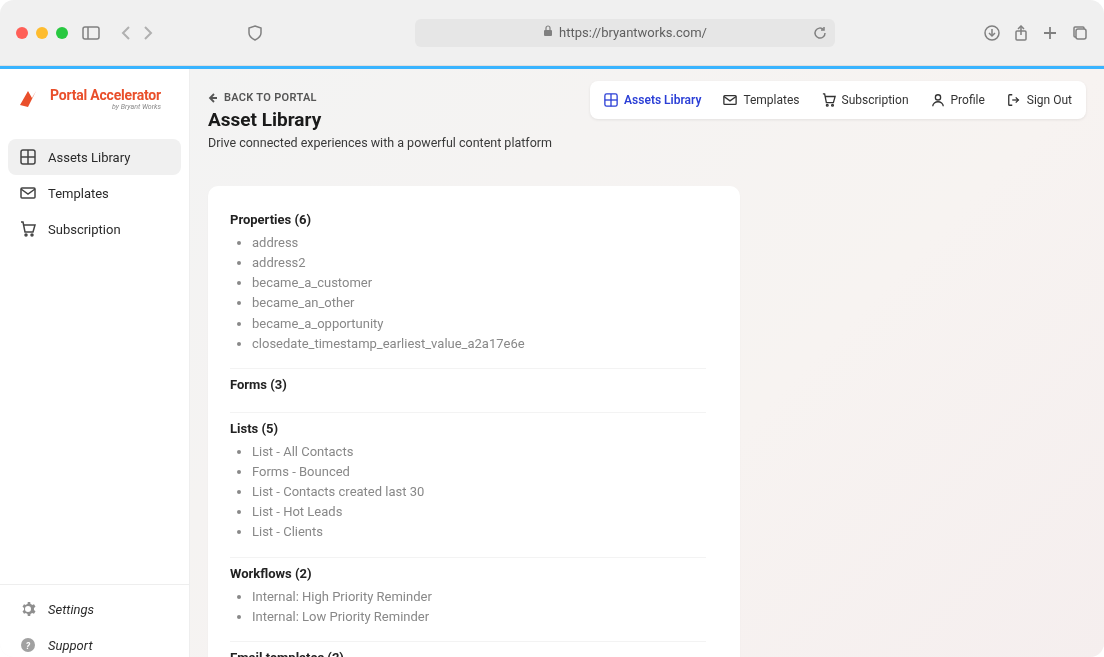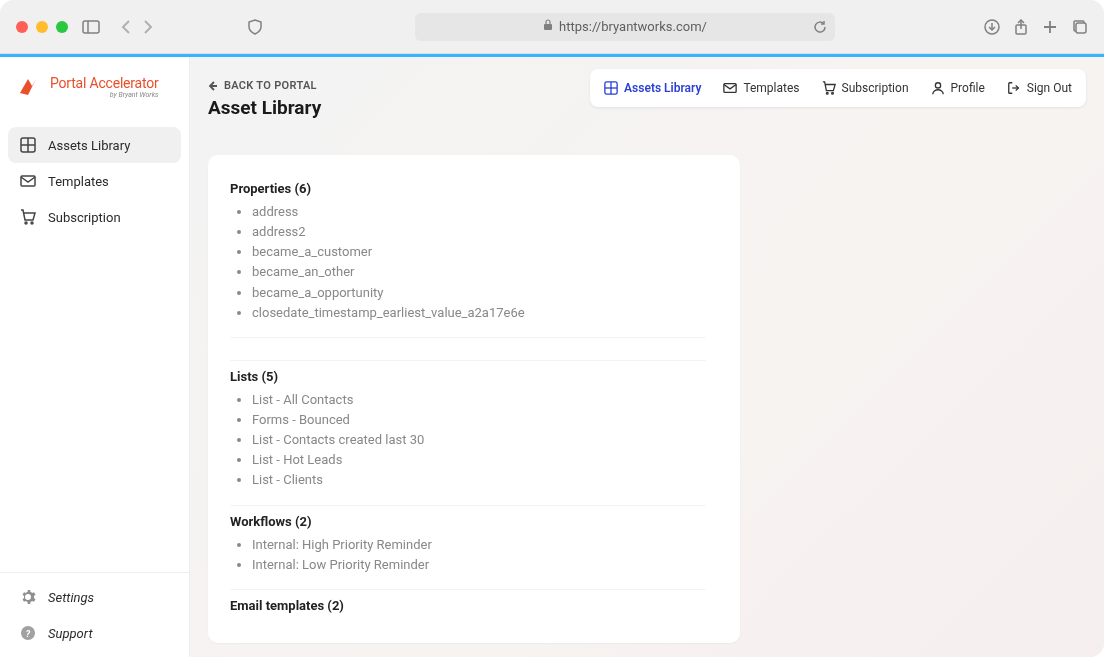--- a/index.html
+++ b/index.html
@@ -5,21 +5,21 @@
 * { margin: 0; padding: 0; box-sizing: border-box; }
 body {
   font-family: -apple-system, BlinkMacSystemFont, "Segoe UI", Roboto, Helvetica, Arial, sans-serif;
   background: #fff;
   width: 1104px;
   height: 657px;
   overflow: hidden;
   border-radius: 14px;
 }
 .browser-chrome {
-  height: 54px;
+  height: 66px;
   background: #f0f0f0;
   display: flex;
   align-items: center;
   padding: 0 16px;
   gap: 14px;
   border-bottom: 1px solid #e0e0e0;
 }
 .traffic-lights { display: flex; gap: 8px; }
 .traffic-light { width: 12px; height: 12px; border-radius: 50%; }
 .tl-red { background: #ff5f57; }
@@ -57,21 +57,21 @@
   width: 190px;
   background: #fff;
   border-right: 1px solid #eee;
   display: flex;
   flex-direction: column;
 }
 .logo-area { padding: 16px 14px 20px; }
 .logo { display: flex; align-items: center; gap: 8px; }
 .logo-mark { width: 28px; height: 28px; }
 .logo-text { display: flex; flex-direction: column; }
-.logo-main { font-size: 14px; font-weight: 400; color: #e94f2b; letter-spacing: -0.2px; }
+.logo-main { font-size: 14px; font-weight: 700; color: #e94f2b; letter-spacing: -0.2px; }
 .logo-sub { font-size: 7px; color: #888; text-align: right; font-style: italic; }
 .nav-section { padding: 6px 8px; }
 .nav-item {
   display: flex;
   align-items: center;
   gap: 12px;
   padding: 10px 12px;
   border-radius: 8px;
   color: #2a2a2a;
   font-size: 13px;
@@ -287,34 +287,36 @@
   <div class="main">
     <div class="main-inner">
       <div class="back-link">
         <svg width="10" height="10" viewBox="0 0 10 10" fill="none" stroke="currentColor" stroke-width="1.8">
             <polyline points="6,1 2,5 6,9"></polyline>
             <line x1="2" y1="5" x2="9" y2="5"></line>
           </svg>
         <span>BACK TO PORTAL</span>
       </div>
       <h1 class="page-title">Asset Library</h1>
+      <p class="page-subtitle">Drive connected experiences with a powerful content platform</p>
 
       <div class="content-card" id="content-card">
           <div class="group">
             <div class="group-title">Properties  (6)</div>
             <ul>
               <li>address</li>
               <li>address2</li>
               <li>became_a_customer</li>
               <li>became_an_other</li>
               <li>became_a_opportunity</li>
               <li>closedate_timestamp_earliest_value_a2a17e6e</li>
             </ul>
           </div>
           <div class="group">
+            <div class="group-title">Forms (3)</div>
           </div>
           <div class="group">
             <div class="group-title">Lists (5)</div>
             <ul>
               <li>List - All Contacts</li>
               <li>Forms - Bounced</li>
               <li>List - Contacts created last 30</li>
               <li>List - Hot Leads</li>
               <li>List - Clients</li>
             </ul>

